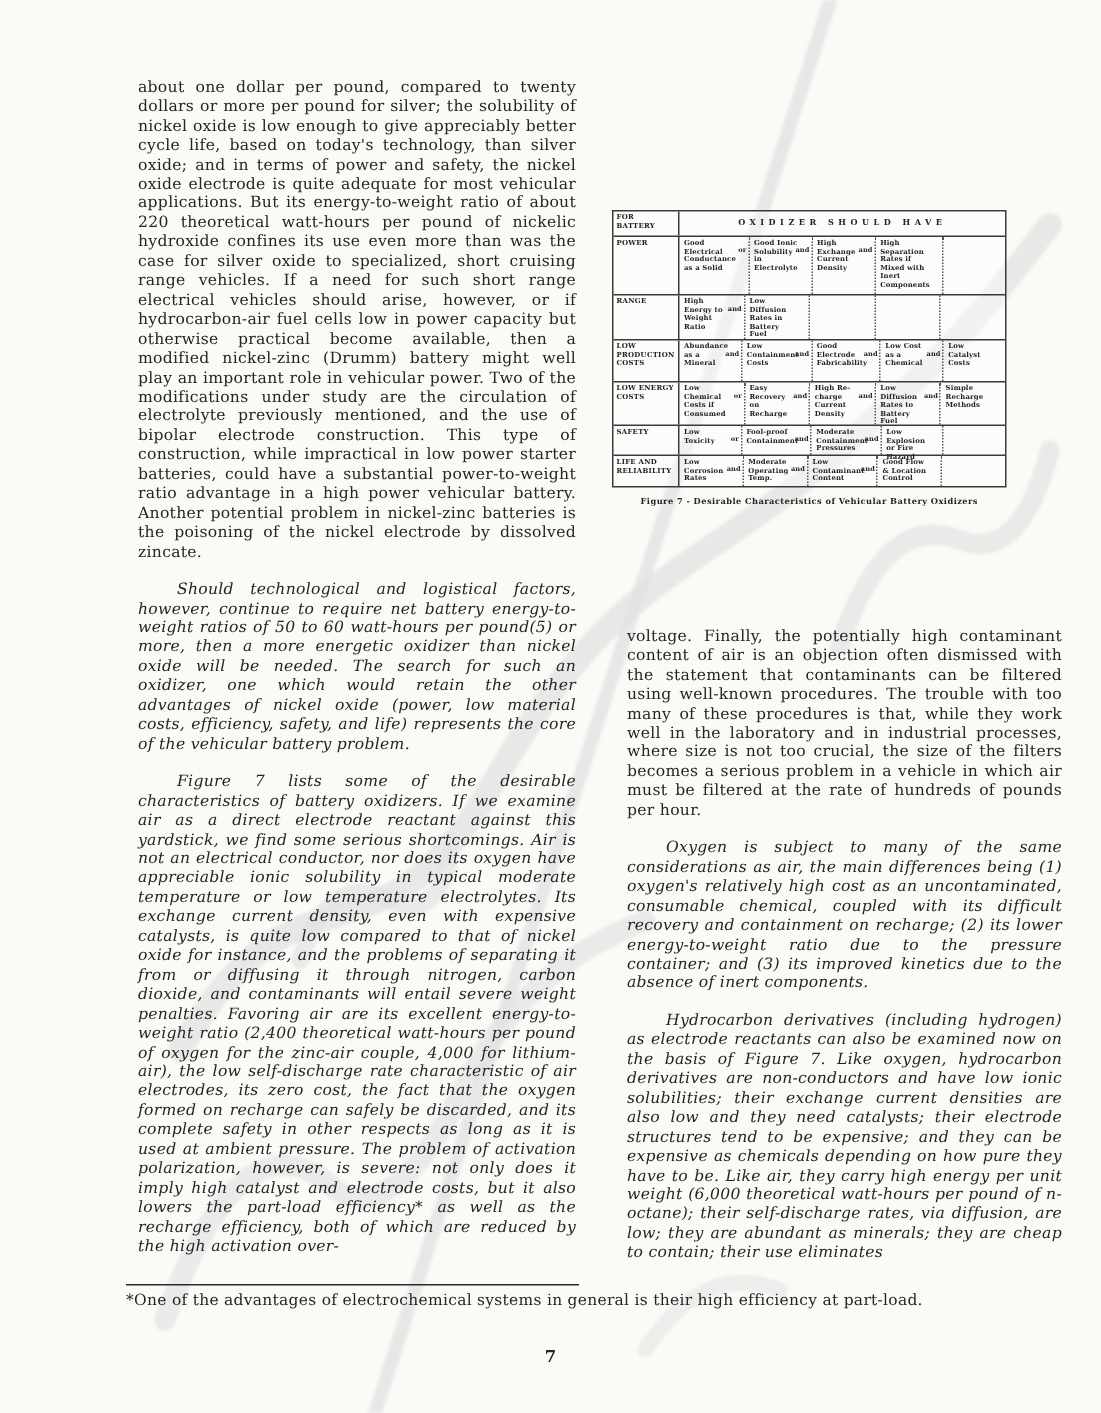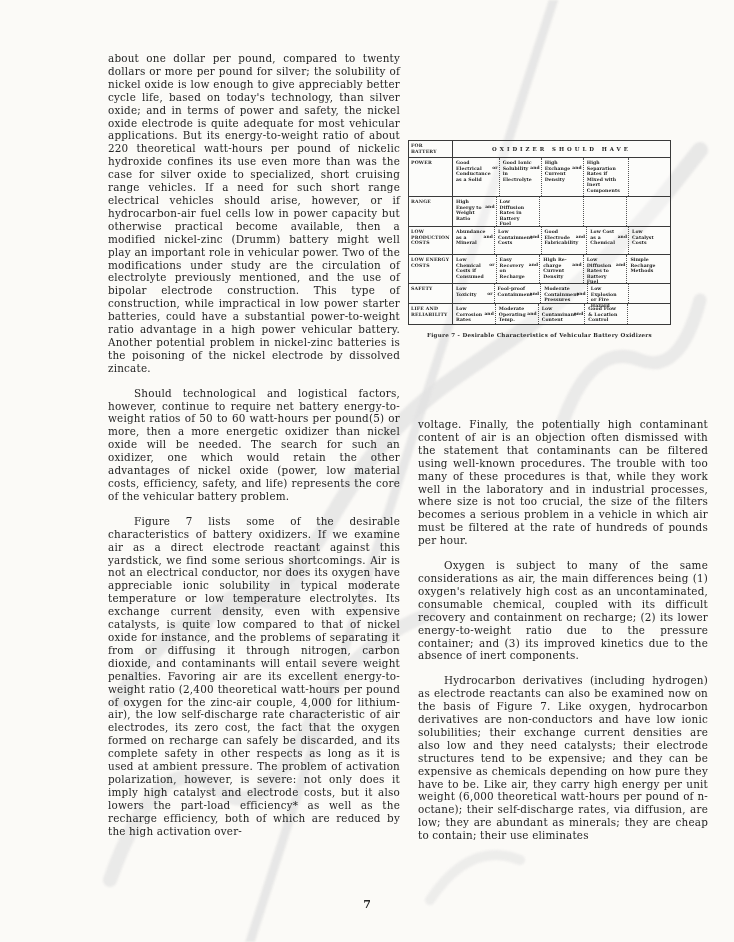--- a/index.html
+++ b/index.html
@@ -6,22 +6,22 @@
   .page{
     position:relative;width:734px;height:942px;margin:0 auto;
     background:#fbfaf7;overflow:hidden;
     font-family:"DejaVu Serif", serif;color:#242424;
   }
   
   .wm{position:absolute;inset:0;pointer-events:none;filter:blur(1.2px);}
   
   .col{position:absolute;font-size:10.4px;line-height:12.9px;text-align:justify;letter-spacing:0.2px;}
   .col p{margin:0 0 12px 0;}
-  .col p.ind{text-indent:26px;}
-  .col-left{left:108px;top:52px;width:292px;}
+  .col p.ind{text-indent:26px;font-style:italic;}
+  .col-left{left:92px;top:52px;width:292px;}
   .col-right{left:418px;top:418px;width:290px;}
   
   .figure-block{position:absolute;left:408px;top:140px;width:263px;}
   .ftable{border:1px solid #3a3a3a;width:263px;box-sizing:border-box;background:rgba(255,255,255,0.4);}
   .trow{display:flex;border-bottom:1px solid #3a3a3a;box-sizing:border-box;}
   .trow:last-child{border-bottom:none;}
   .tlabel{
     width:44px;flex:0 0 44px;border-right:1px solid #3a3a3a;box-sizing:border-box;
     font-size:4.6px;line-height:5.6px;font-weight:bold;padding:2px 2px;letter-spacing:0.2px;
   }
@@ -133,16 +133,20 @@
         <div class="tcell"><span>Moderate Operating Temp.</span><span class="conn">and</span></div>
         <div class="tcell"><span>Low Contaminant Content</span><span class="conn">and</span></div>
         <div class="tcell"><span>Good Flow &amp; Location Control</span><span class="conn"></span></div>
         <div class="tcell"><span></span></div>
       </div>
 
     </div>
     <div class="fcaption">Figure 7 - Desirable Characteristics of Vehicular Battery Oxidizers</div>
   </div>
 
+  <div class="footnote">
+    <div class="footnote-rule"></div>
+    <span>*One of the advantages of electrochemical systems in general is their high efficiency at part-load.</span>
+  </div>
 
   <div class="pagenum">7</div>
 
 </div>
 
 </body></html>

